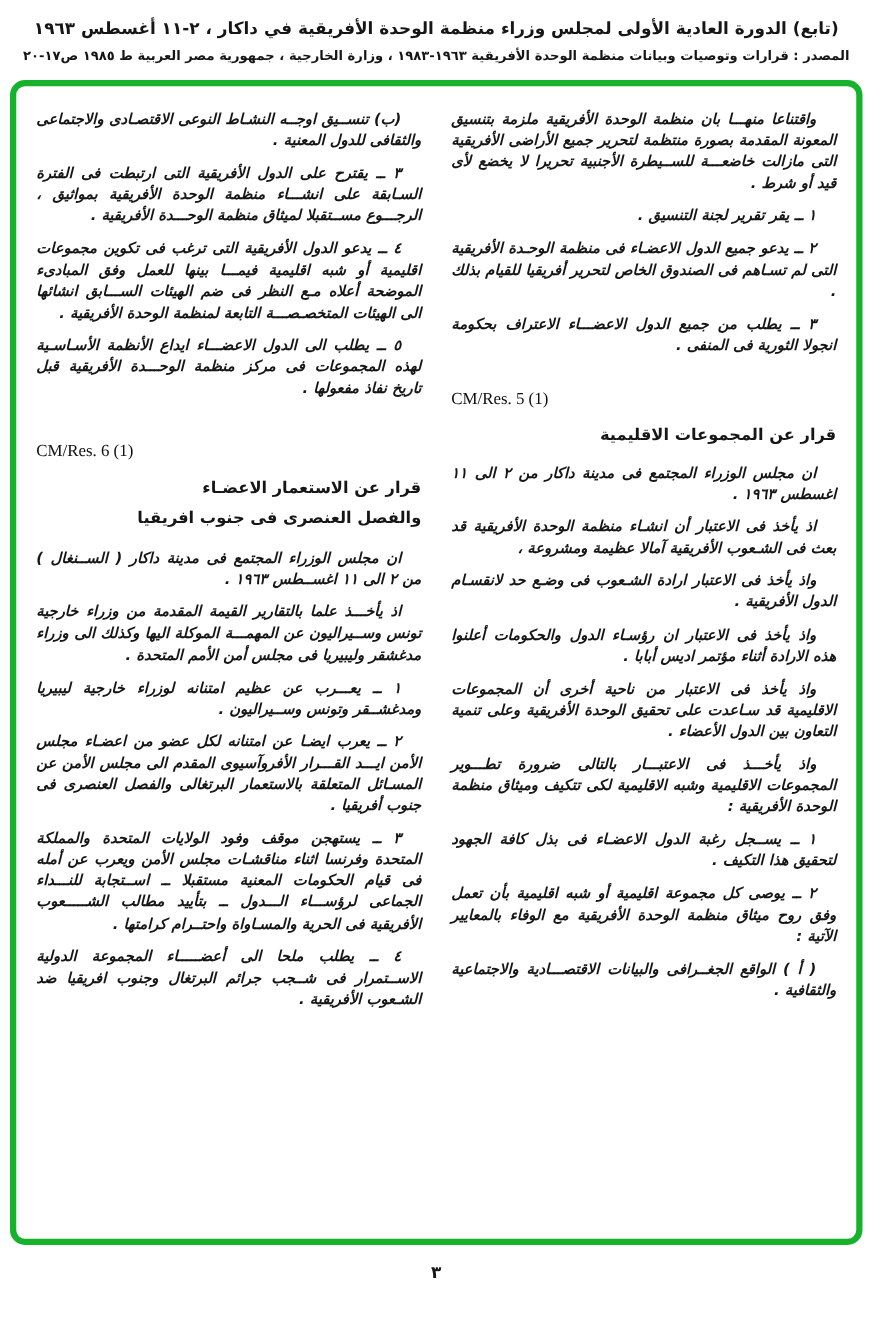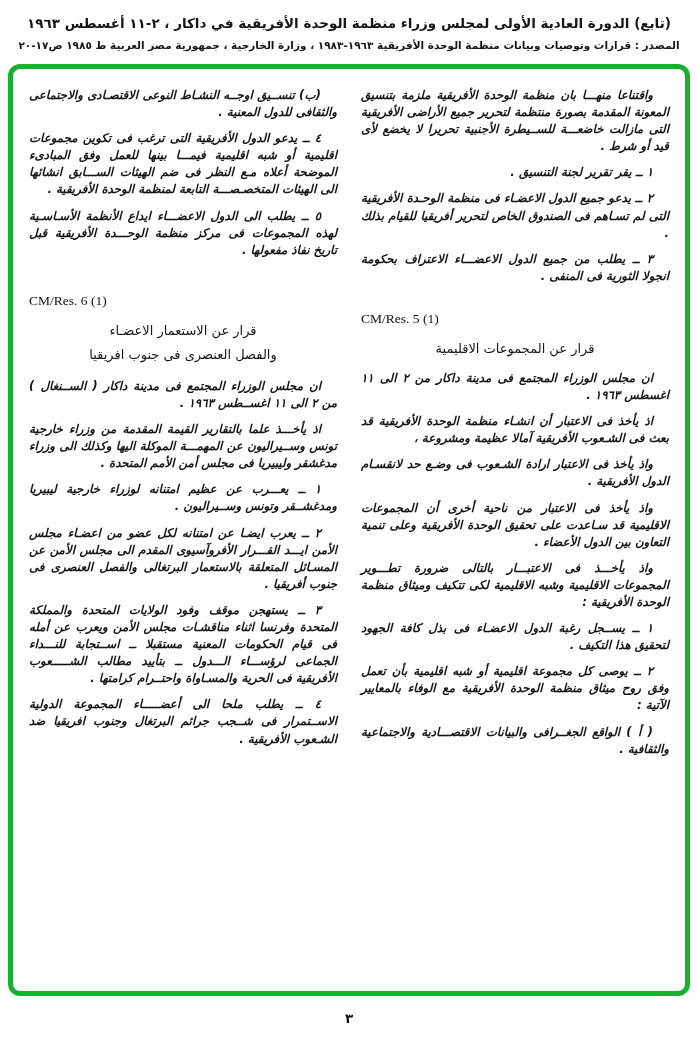--- a/index.html
+++ b/index.html
@@ -38,22 +38,22 @@
   }
   .ref{
     direction:ltr;text-align:left;
     font-family:"Liberation Serif",serif;
     font-size:13.5px;font-weight:normal;
     margin:26px 0 14px;
     color:#101010;
   }
   .col-left .ref{margin-top:34px;}
   .heading{
-    direction:rtl;text-align:center;
-    font-size:13px;font-weight:normal;
+    direction:rtl;text-align:right;
+    font-size:13px;font-weight:bold;
     margin:4px 0 14px;
   }
   .heading.first-line{margin-bottom:9px;}
   .heading.second-line{margin-top:0;margin-bottom:16px;}
   .pagenum{
     text-align:center;
     font-size:13.5px;font-weight:bold;
     margin-top:14px;
   }
 </style>
@@ -73,29 +73,31 @@
       <div class="col col-right">
         <p class="para">واقتناعا منهـــا بان منظمة الوحدة الأفريقية ملزمة بتنسيق المعونة المقدمة بصورة منتظمة لتحرير جميع الأراضى الأفريقية التى مازالت خاضعـــة للســيطرة الأجنبية تحريرا لا يخضع لأى قيد أو شرط .</p>
         <p class="para">١ ــ يقر تقرير لجنة التنسيق .</p>
         <p class="para">٢ ــ يدعو جميع الدول الاعضـاء فى منظمة الوحـدة الأفريقية التى لم تسـاهم فى الصندوق الخاص لتحرير أفريقيا للقيام بذلك .</p>
         <p class="para">٣ ــ يطلب من جميع الدول الاعضـــاء الاعتراف بحكومة انجولا الثورية فى المنفى .</p>
         <div class="ref">CM/Res. 5 (1)</div>
         <div class="heading">قرار عن المجموعات الاقليمية</div>
         <p class="para">ان مجلس الوزراء المجتمع فى مدينة داكار من ٢ الى ١١ اغسطس ١٩٦٣ .</p>
         <p class="para">اذ يأخذ فى الاعتبار أن انشـاء منظمة الوحدة الأفريقية قد بعث فى الشـعوب الأفريقية آمالا عظيمة ومشروعة ،</p>
         <p class="para">واذ يأخذ فى الاعتبار ارادة الشـعوب فى وضـع حد لانقسـام الدول الأفريقية .</p>
+        <p class="para">واذ يأخذ فى الاعتبار ان رؤسـاء الدول والحكومات أعلنوا هذه الارادة أثناء مؤتمر اديس أبابا .</p>
         <p class="para">واذ يأخذ فى الاعتبار من ناحية أخرى أن المجموعات الاقليمية قد سـاعدت على تحقيق الوحدة الأفريقية وعلى تنمية التعاون بين الدول الأعضاء .</p>
         <p class="para">واذ يأخـــذ فى الاعتبـــار بالتالى ضرورة تطـــوير المجموعات الاقليمية وشبه الاقليمية لكى تتكيف وميثاق منظمة الوحدة الأفريقية :</p>
         <p class="para">١ ــ يســجل رغبة الدول الاعضـاء فى بذل كافة الجهود لتحقيق هذا التكيف .</p>
         <p class="para">٢ ــ يوصى كل مجموعة اقليمية أو شبه اقليمية بأن تعمل وفق روح ميثاق منظمة الوحدة الأفريقية مع الوفاء بالمعايير الآتية :</p>
         <p class="para">( أ ) الواقع الجغــرافى والبيانات الاقتصـــادية والاجتماعية والثقافية .</p>
       </div>
 
       <div class="col col-left">
         <p class="para">(ب) تنســيق اوجــه النشـاط النوعى الاقتصـادى والاجتماعى والثقافى للدول المعنية .</p>
+        <p class="para">٣ ــ يقترح على الدول الأفريقية التى ارتبطت فى الفترة السـابقة على انشـــاء منظمة الوحدة الأفريقية بمواثيق ، الرجـــوع مســتقبلا لميثاق منظمة الوحـــدة الأفريقية .</p>
         <p class="para">٤ ــ يدعو الدول الأفريقية التى ترغب فى تكوين مجموعات اقليمية أو شبه اقليمية فيمـــا بينها للعمل وفق المبادىء الموضحة أعلاه مـع النظر فى ضم الهيئات الســـابق انشائها الى الهيئات المتخصـصـــة التابعة لمنظمة الوحدة الأفريقية .</p>
         <p class="para">٥ ــ يطلب الى الدول الاعضـــاء ايداع الأنظمة الأسـاسـية لهذه المجموعات فى مركز منظمة الوحـــدة الأفريقية قبل تاريخ نفاذ مفعولها .</p>
         <div class="ref">CM/Res. 6 (1)</div>
         <div class="heading first-line">قرار عن الاستعمار الاعضـاء</div>
         <div class="heading second-line">والفصل العنصرى فى جنوب افريقيا</div>
         <p class="para">ان مجلس الوزراء المجتمع فى مدينة داكار ( الســنغال ) من ٢ الى ١١ اغســطس ١٩٦٣ .</p>
         <p class="para">اذ يأخـــذ علما بالتقارير القيمة المقدمة من وزراء خارجية تونس وســيراليون عن المهمـــة الموكلة اليها وكذلك الى وزراء مدغشقر وليبيريا فى مجلس أمن الأمم المتحدة .</p>
         <p class="para">١ ــ يعـــرب عن عظيم امتنانه لوزراء خارجية ليبيريا ومدغشــقر وتونس وســيراليون .</p>
         <p class="para">٢ ــ يعرب ايضـا عن امتنانه لكل عضو من اعضـاء مجلس الأمن ايـــد القـــرار الأفروآسيوى المقدم الى مجلس الأمن عن المسـائل المتعلقة بالاستعمار البرتغالى والفصل العنصرى فى جنوب أفريقيا .</p>
         <p class="para">٣ ــ يستهجن موقف وفود الولايات المتحدة والمملكة المتحدة وفرنسا اثناء مناقشـات مجلس الأمن ويعرب عن أمله فى قيام الحكومات المعنية مستقبلا ــ اســتجابة للنـــداء الجماعى لرؤســـاء الـــدول ــ بتأييد مطالب الشـــــعوب الأفريقية فى الحرية والمسـاواة واحتــرام كرامتها .</p>

